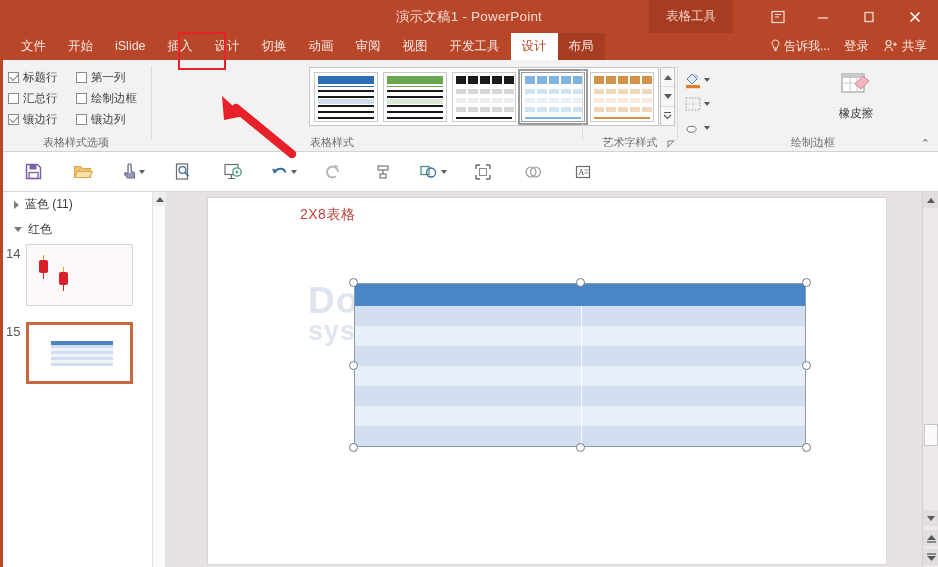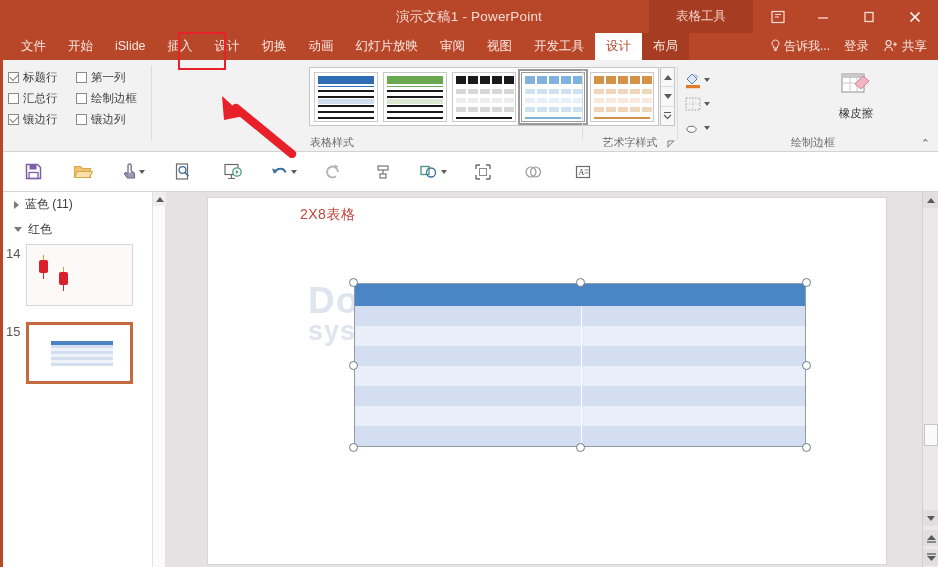--- a/index.html
+++ b/index.html
@@ -15,21 +15,21 @@
   .titlebar {
     position: absolute; left: 0; top: 0; width: 938px; height: 33px;
     background: #b8472a;
   }
   .title-text {
     position: absolute; left: 0; top: 0; width: 938px; height: 33px;
     line-height: 33px; text-align: center;
     color: #f7dcd4; font-size: 13.5px; letter-spacing: .2px;
   }
   .contextual-tab-title {
-    position: absolute; left: 649px; top: 0px; width: 104px; height: 33px;
+    position: absolute; left: 649px; top: 0px; width: 84px; height: 33px;
     background: #a63d22; color: #f3cfc4; font-size: 12.5px;
     line-height: 33px; text-align: center;
   }
   .win-btns { position: absolute; right: 0; top: 0; height: 33px; display: flex; }
   .win-btn {
     width: 46px; height: 33px; display: flex; align-items: center; justify-content: center;
     color: #f6ded6;
   }
   .win-btn svg { display: block; }
   .win-btn.ribbonopt { width: 44px; }
@@ -231,21 +231,20 @@
 
   <div class="tabbar">
     <div class="tabs">
       <div class="tab">文件</div>
       <div class="tab">开始</div>
       <div class="tab">iSlide</div>
       <div class="tab boxed">插入</div>
       <div class="tab">设计</div>
       <div class="tab">切换</div>
       <div class="tab">动画</div>
-      <div class="tab">幻灯片放映</div>
       <div class="tab">审阅</div>
       <div class="tab">视图</div>
       <div class="tab">开发工具</div>
       <div class="tab ctx-active">设计</div>
       <div class="tab ctx">布局</div>
     </div>
     <div class="tabbar-right">
       <div class="tellme">
         <span>
           <svg width="11" height="13" viewBox="0 0 11 13">
@@ -297,20 +296,21 @@
         </label>
         <label class="chkrow">
           <span class="cbox checked"></span>
           <span>镶边行</span>
         </label>
         <label class="chkrow">
           <span class="cbox"></span>
           <span>镶边列</span>
         </label>
       </div>
+      <div class="grp-label">表格样式选项</div>
       <div class="grp-sep" style="right:0;"></div>
     </div>
 
     <div class="grp" style="left:152px; width:430px;">
       <div class="gallery">
 
         <div class="thumb">
           <div class="hdr" style="background:#2e6db4;"></div>
           <div class="rw" style="top:13px;background:#2e6db4;height:1.5px;"></div>
           <div class="rw" style="top:17px;background:#1a1a1a;"></div>

